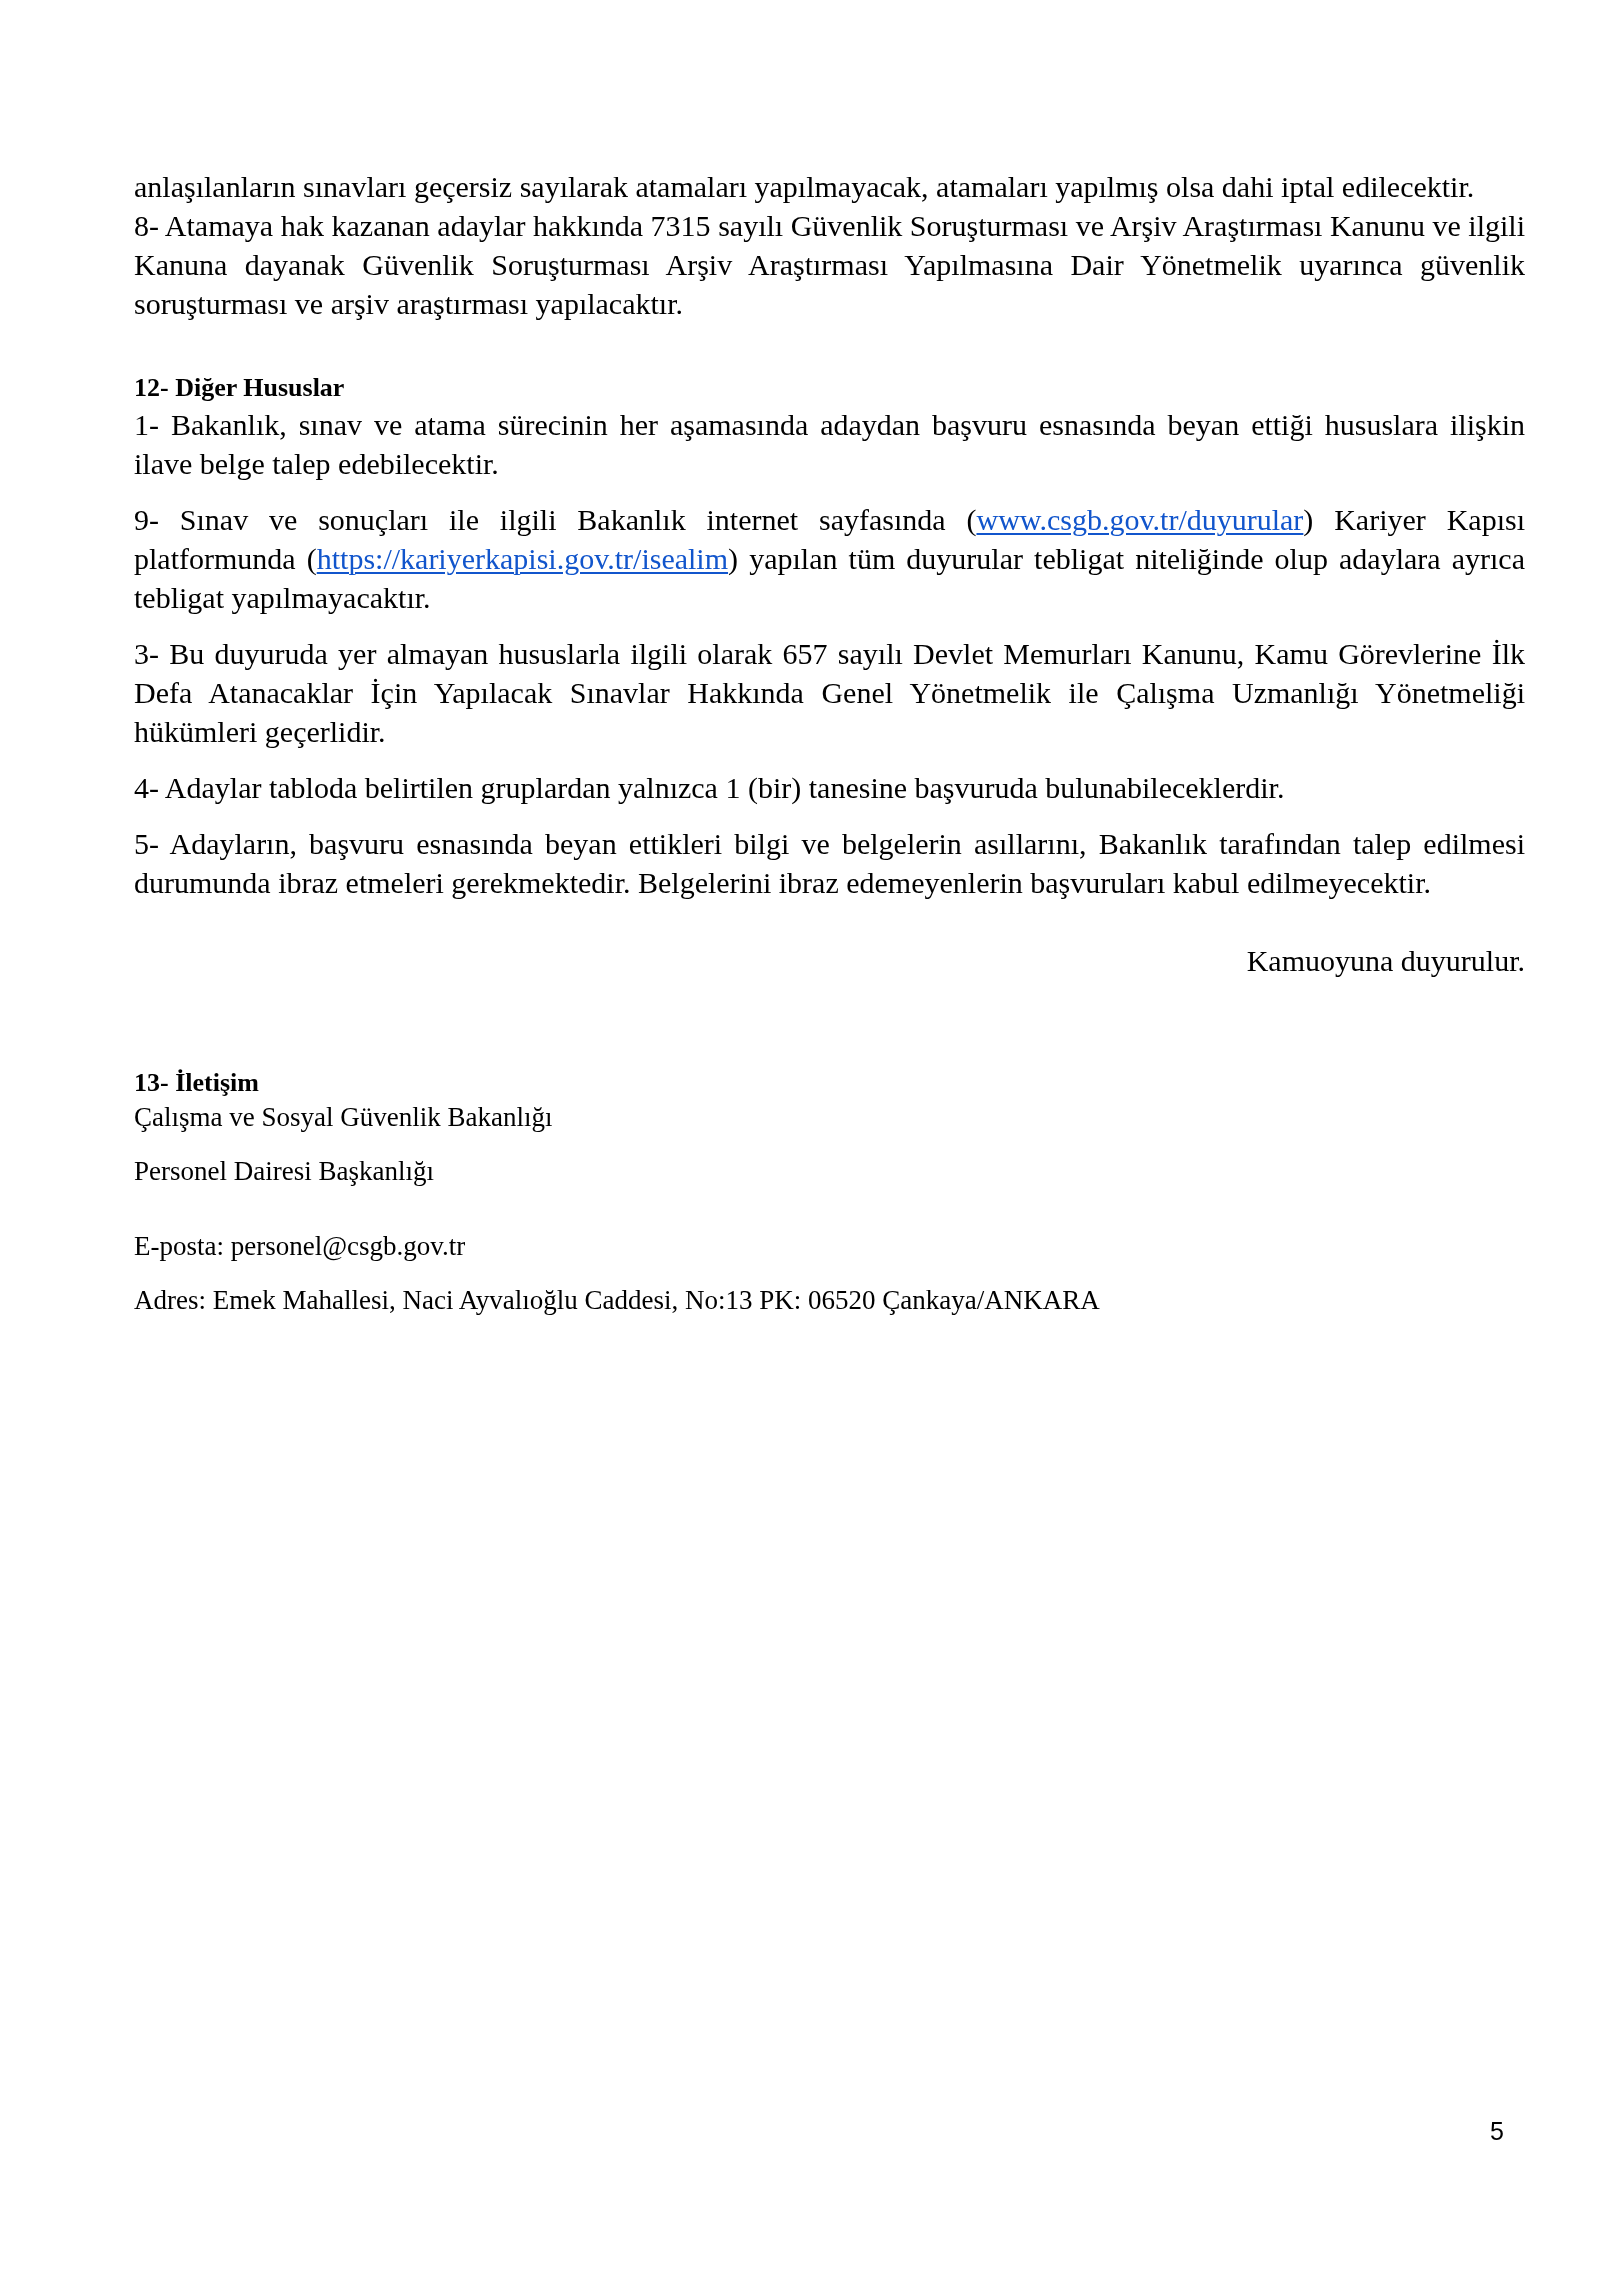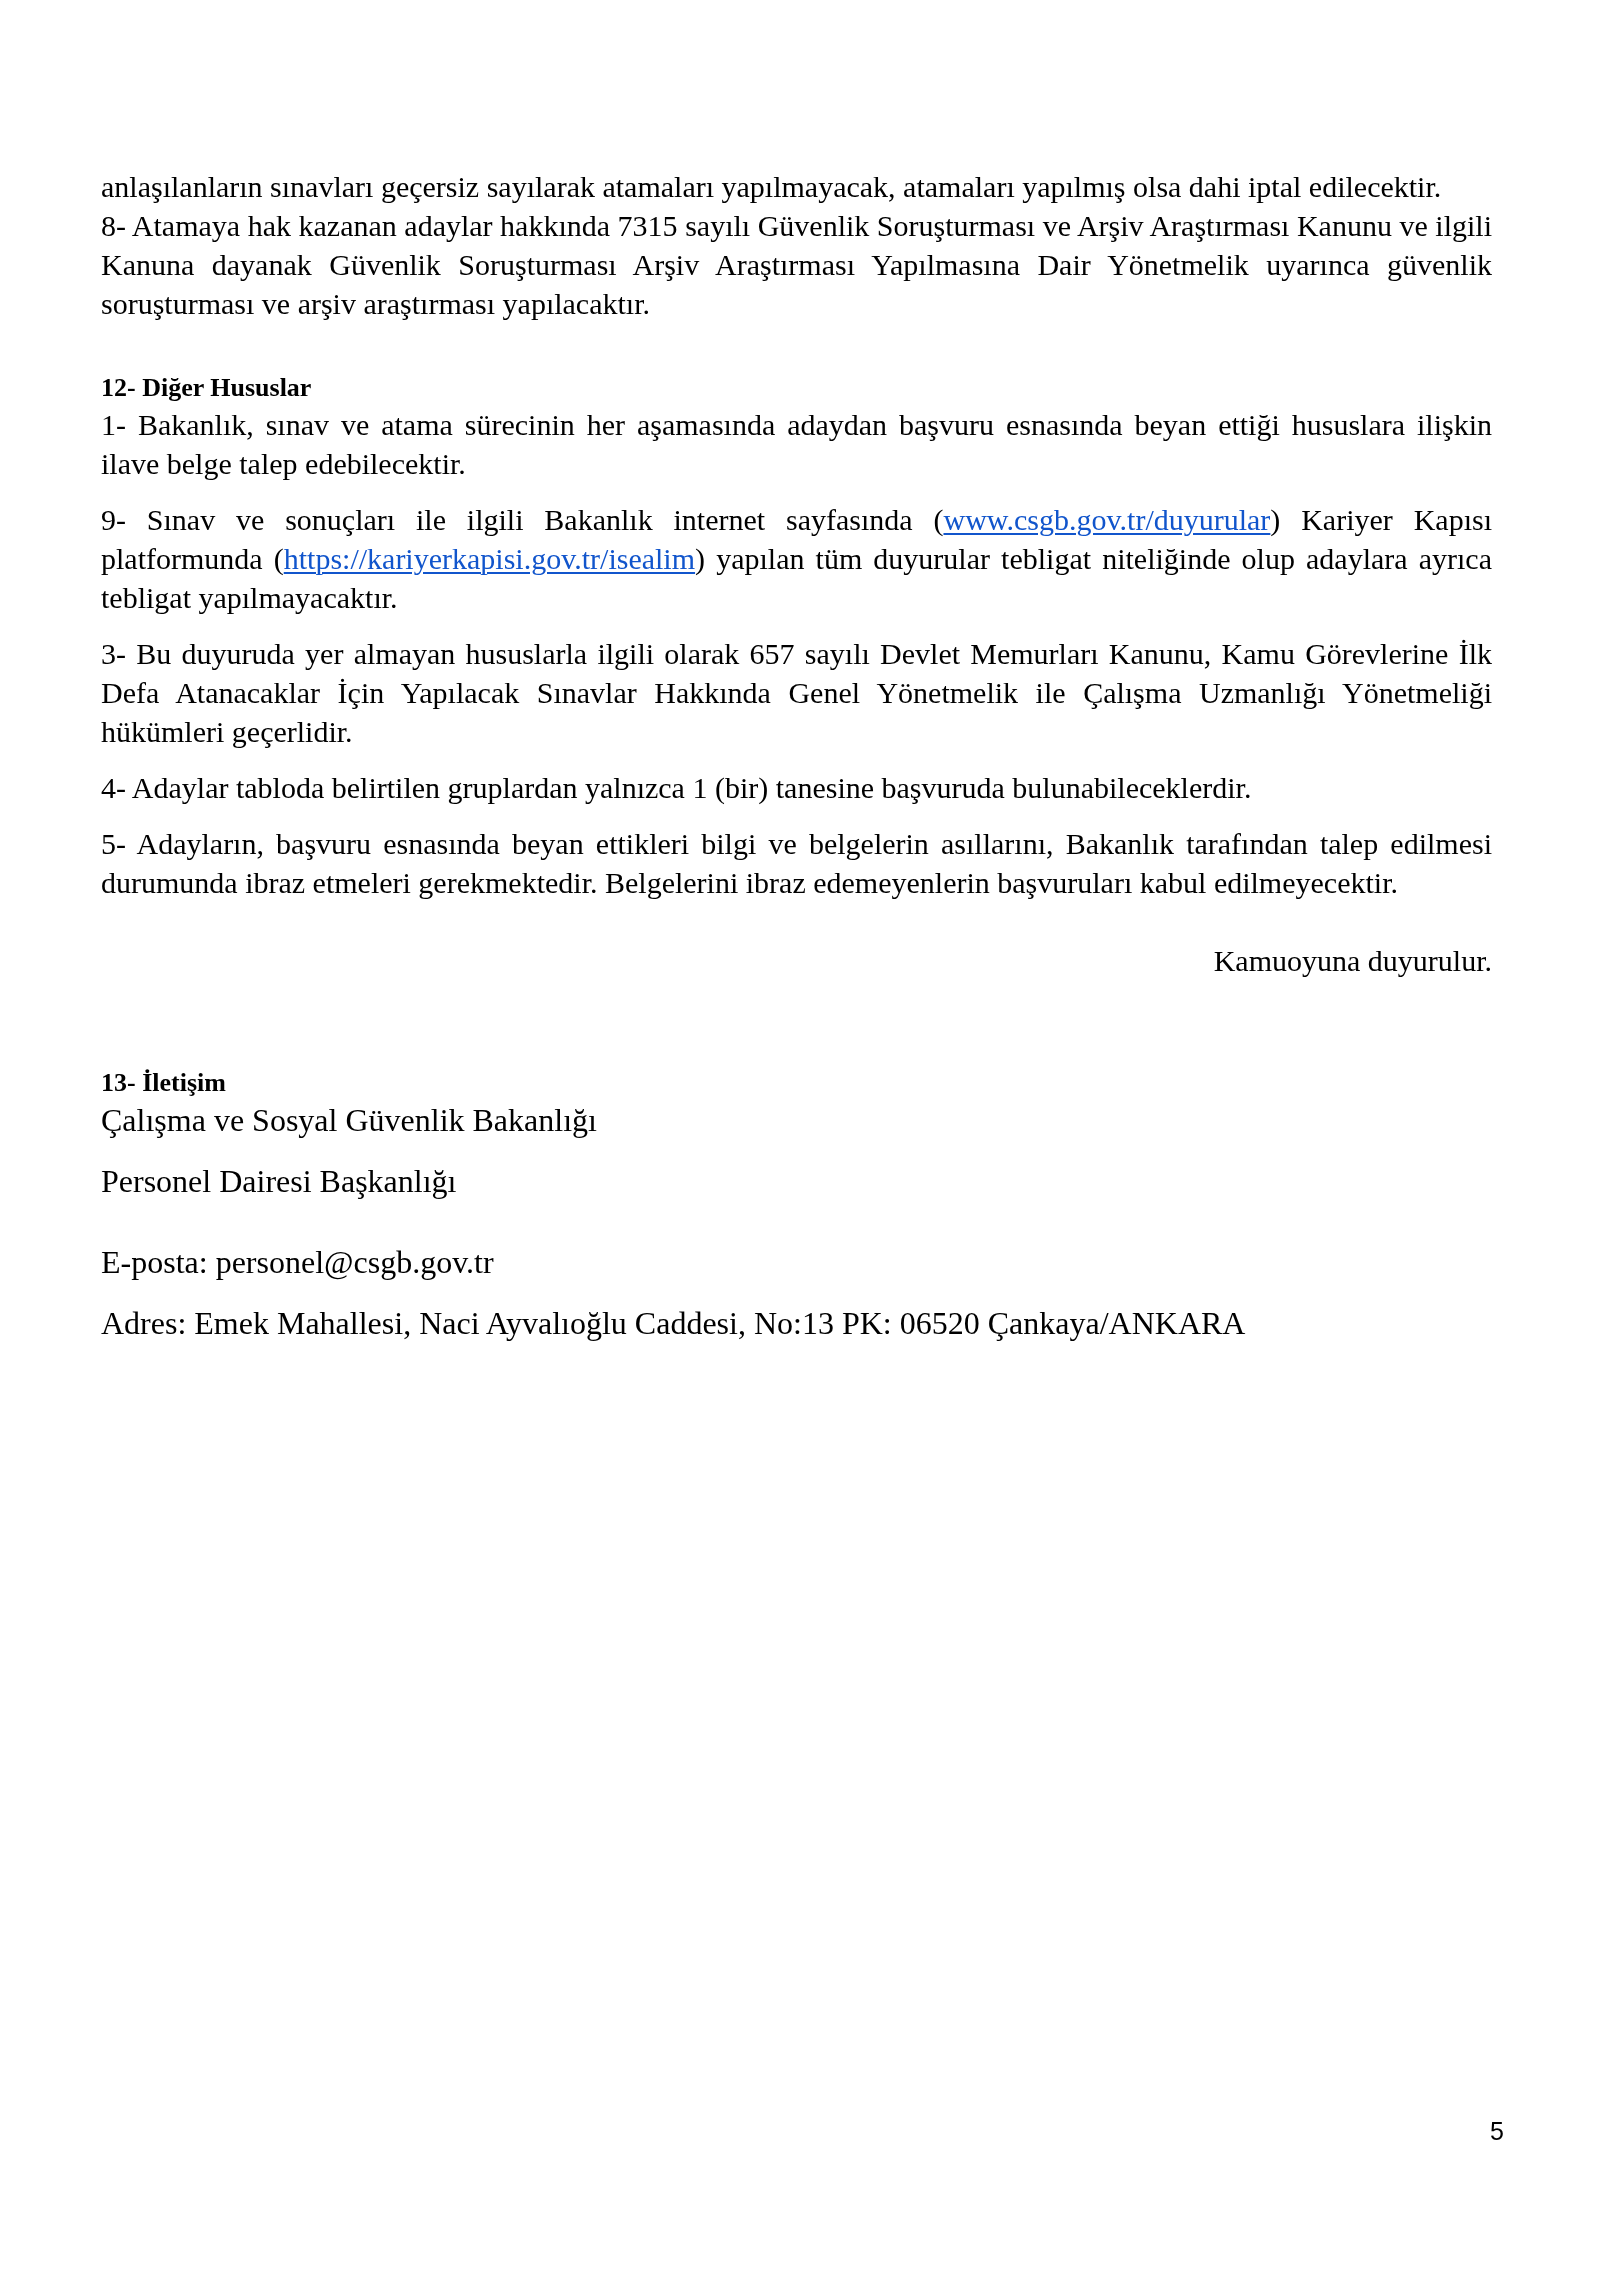--- a/index.html
+++ b/index.html
@@ -13,21 +13,21 @@
     width: 1623px;
     height: 2295px;
     background: #ffffff;
     box-sizing: border-box;
     font-family: "Liberation Serif", "DejaVu Serif", serif;
     color: #000000;
     overflow: hidden;
   }
   .content {
     position: absolute;
-    left: 101px;
+    left: 134px;
     top: 167px;
     width: 1391px;
   }
   p, .line {
     margin: 0;
     font-size: 30px;
     line-height: 1.30;
     text-align: justify;
     text-justify: inter-word;
     -webkit-hyphens: none;
@@ -51,21 +51,21 @@
   .gap-kamuoyu-before { height: 39px; }
   .gap-kamuoyu-after { height: 86px; }
   .gap-contact { height: 19.6px; }
   a.doclink, .doclink {
     color: #1155CC;
     text-decoration: underline;
     text-underline-offset: 3.3px;
     text-decoration-thickness: 2px;
   }
   .contact-line {
-    font-size: 32px;
+    font-size: 27px;
     line-height: 1.30;
     text-align: left;
     margin: 0;
   }
   .page-number {
     position: absolute;
     right: 119px;
     top: 2119px;
     font-family: "Liberation Sans", "DejaVu Sans", sans-serif;
     font-size: 25px;

